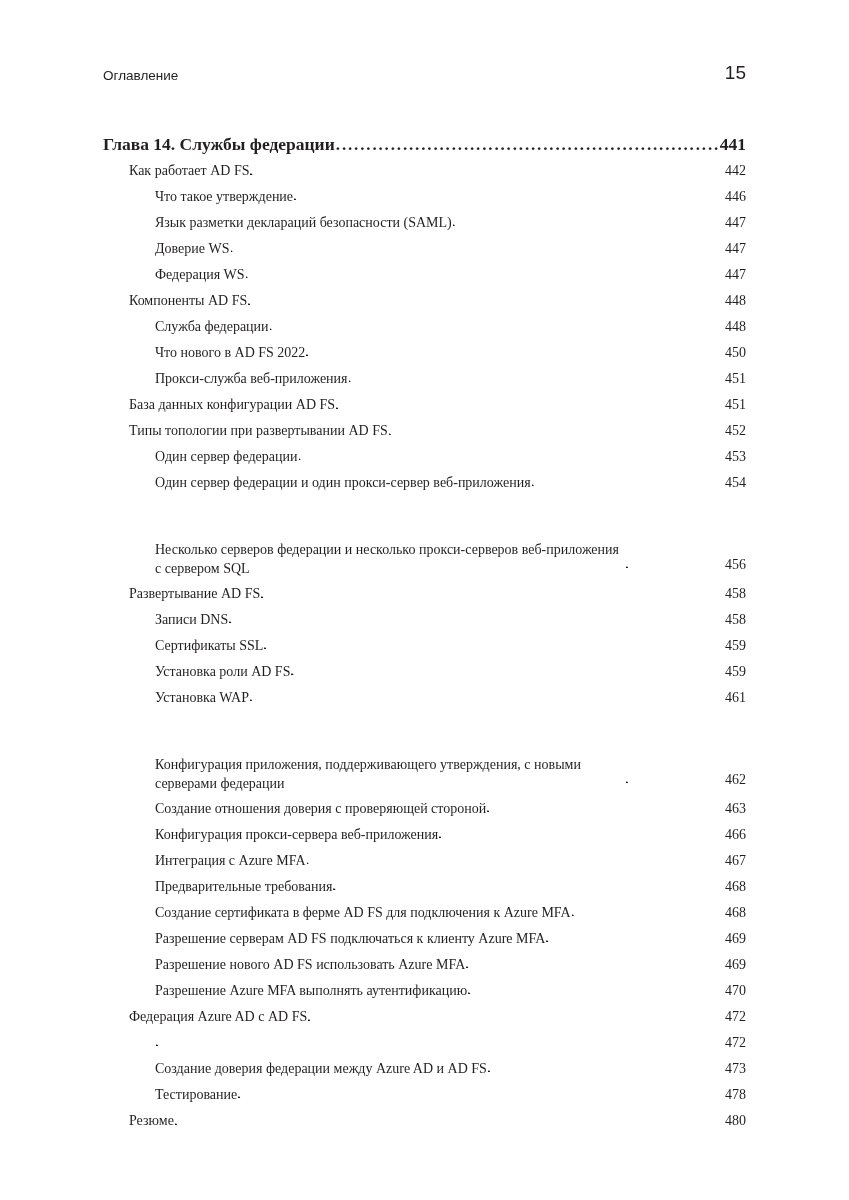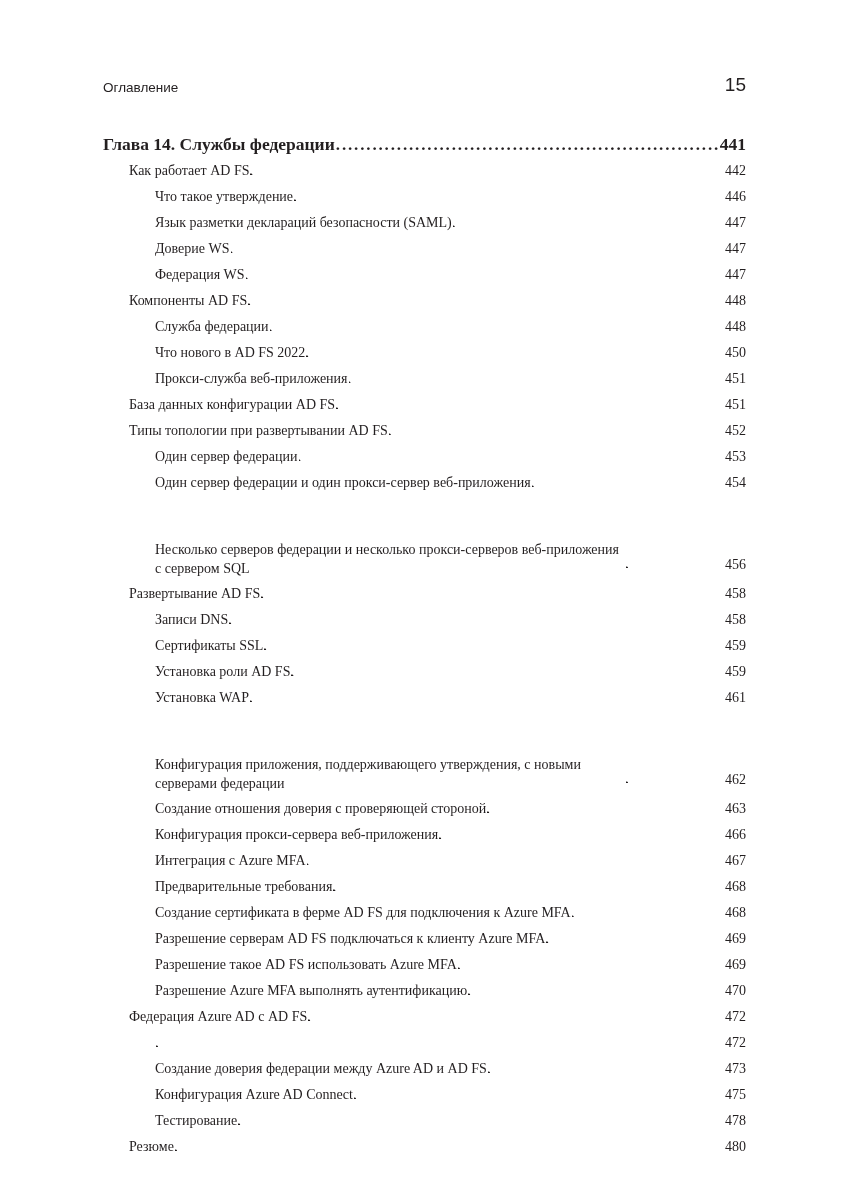--- a/index.html
+++ b/index.html
@@ -1,25 +1,25 @@
 <!DOCTYPE html>
 <html><head>
   <meta charset="utf-8">
   <style>
     html, body { margin: 0; padding: 0; background: #ffffff; }
     body { width: 849px; height: 1200px; position: relative; overflow: hidden; color: #231f20; }
-    .header { position: absolute; left: 103px; right: 103px; top: 72px; height: 30px; }
+    .header { position: absolute; left: 103px; right: 103px; top: 60px; height: 30px; }
     .header-title { position: absolute; left: 0; top: 8px; font-family: "Liberation Sans", sans-serif; font-size: 13.5px; color: #231f20; }
     .header-page { position: absolute; right: 0; top: 2px; font-family: "Liberation Sans", sans-serif; font-weight: normal; font-size: 19px; color: #231f20; }
     .toc { position: absolute; left: 103px; width: 643px; top: 130px; font-family: "Liberation Serif", serif; }
     .chapter { display: flex; align-items: center; font-weight: bold; font-size: 17.5px; height: 28px; line-height: 28px; margin-bottom: 0; }
     .entry { display: flex; align-items: baseline; font-size: 14px; line-height: 26px; height: 26px; }
     .entry.multi { height: auto; margin-top: 40px; }
     .entry.l1 { padding-left: 26px; }
-    .entry.l2 { padding-left: 52px; }
+    .entry.l2 { padding-left: 52px; align-items: flex-end; }
     .label { white-space: nowrap; flex: 0 1 auto; }
     .entry.multi .label { white-space: normal; line-height: 19px; }
     .leader { flex: 1 1 auto; overflow: hidden; white-space: nowrap; margin: 0 1px; }
     .leader::after { content: ". . . . . . . . . . . . . . . . . . . . . . . . . . . . . . . . . . . . . . . . . . . . . . . . . . . . . . . . . . . . . . . . . . . . . . . . . . . . . . . . . . . . . . . . . . . . . . . . . . . . . . . . . . . . . . . . . . . . . . . . . . . . . . . . . . . . . . . . . . . . . . . . . . . . . . . . . . . . . . . . . . . . . . . . . . . . . . . . . . . . . . . . . . . . . . . . . . . . . . . . . . . . . . . . . . . . . . . . . . . . . . . . . . . . . . . . . . . . . . . . . . . . . . . . . . . . . . . . . . . ."; letter-spacing: -2.6px; font-size: 10px; }
     .chapter .leader::after { letter-spacing: -1.2px; font-size: 17px; }
     .page { flex: 0 0 auto; text-align: right; }
     .entry.multi { align-items: flex-end; padding-top: 4px; padding-bottom: 3px; }
   </style>
 </head>
 <body>
@@ -160,21 +160,21 @@
         <span class="label">Создание сертификата в ферме AD FS для подключения к Azure MFA</span>
         <span class="leader"></span>
         <span class="page">468</span>
       </div>
       <div class="entry l2">
         <span class="label">Разрешение серверам AD FS подключаться к клиенту Azure MFA</span>
         <span class="leader"></span>
         <span class="page">469</span>
       </div>
       <div class="entry l2">
-        <span class="label">Разрешение такое AD FS использовать Azure MFA</span>
+        <span class="label">Разрешение нового AD FS использовать Azure MFA</span>
         <span class="leader"></span>
         <span class="page">469</span>
       </div>
       <div class="entry l2">
         <span class="label">Разрешение Azure MFA выполнять аутентификацию</span>
         <span class="leader"></span>
         <span class="page">470</span>
       </div>
       <div class="entry l1">
         <span class="label">Федерация Azure AD с AD FS</span>
@@ -182,25 +182,20 @@
         <span class="page">472</span>
       </div>
       <div class="entry l2">
         <span class="leader"></span>
         <span class="page">472</span>
       </div>
       <div class="entry l2">
         <span class="label">Создание доверия федерации между Azure AD и AD FS</span>
         <span class="leader"></span>
         <span class="page">473</span>
-      </div>
-      <div class="entry l2">
-        <span class="label">Конфигурация Azure AD Connect</span>
-        <span class="leader"></span>
-        <span class="page">475</span>
       </div>
       <div class="entry l2">
         <span class="label">Тестирование</span>
         <span class="leader"></span>
         <span class="page">478</span>
       </div>
       <div class="entry l1">
         <span class="label">Резюме</span>
         <span class="leader"></span>
         <span class="page">480</span>

